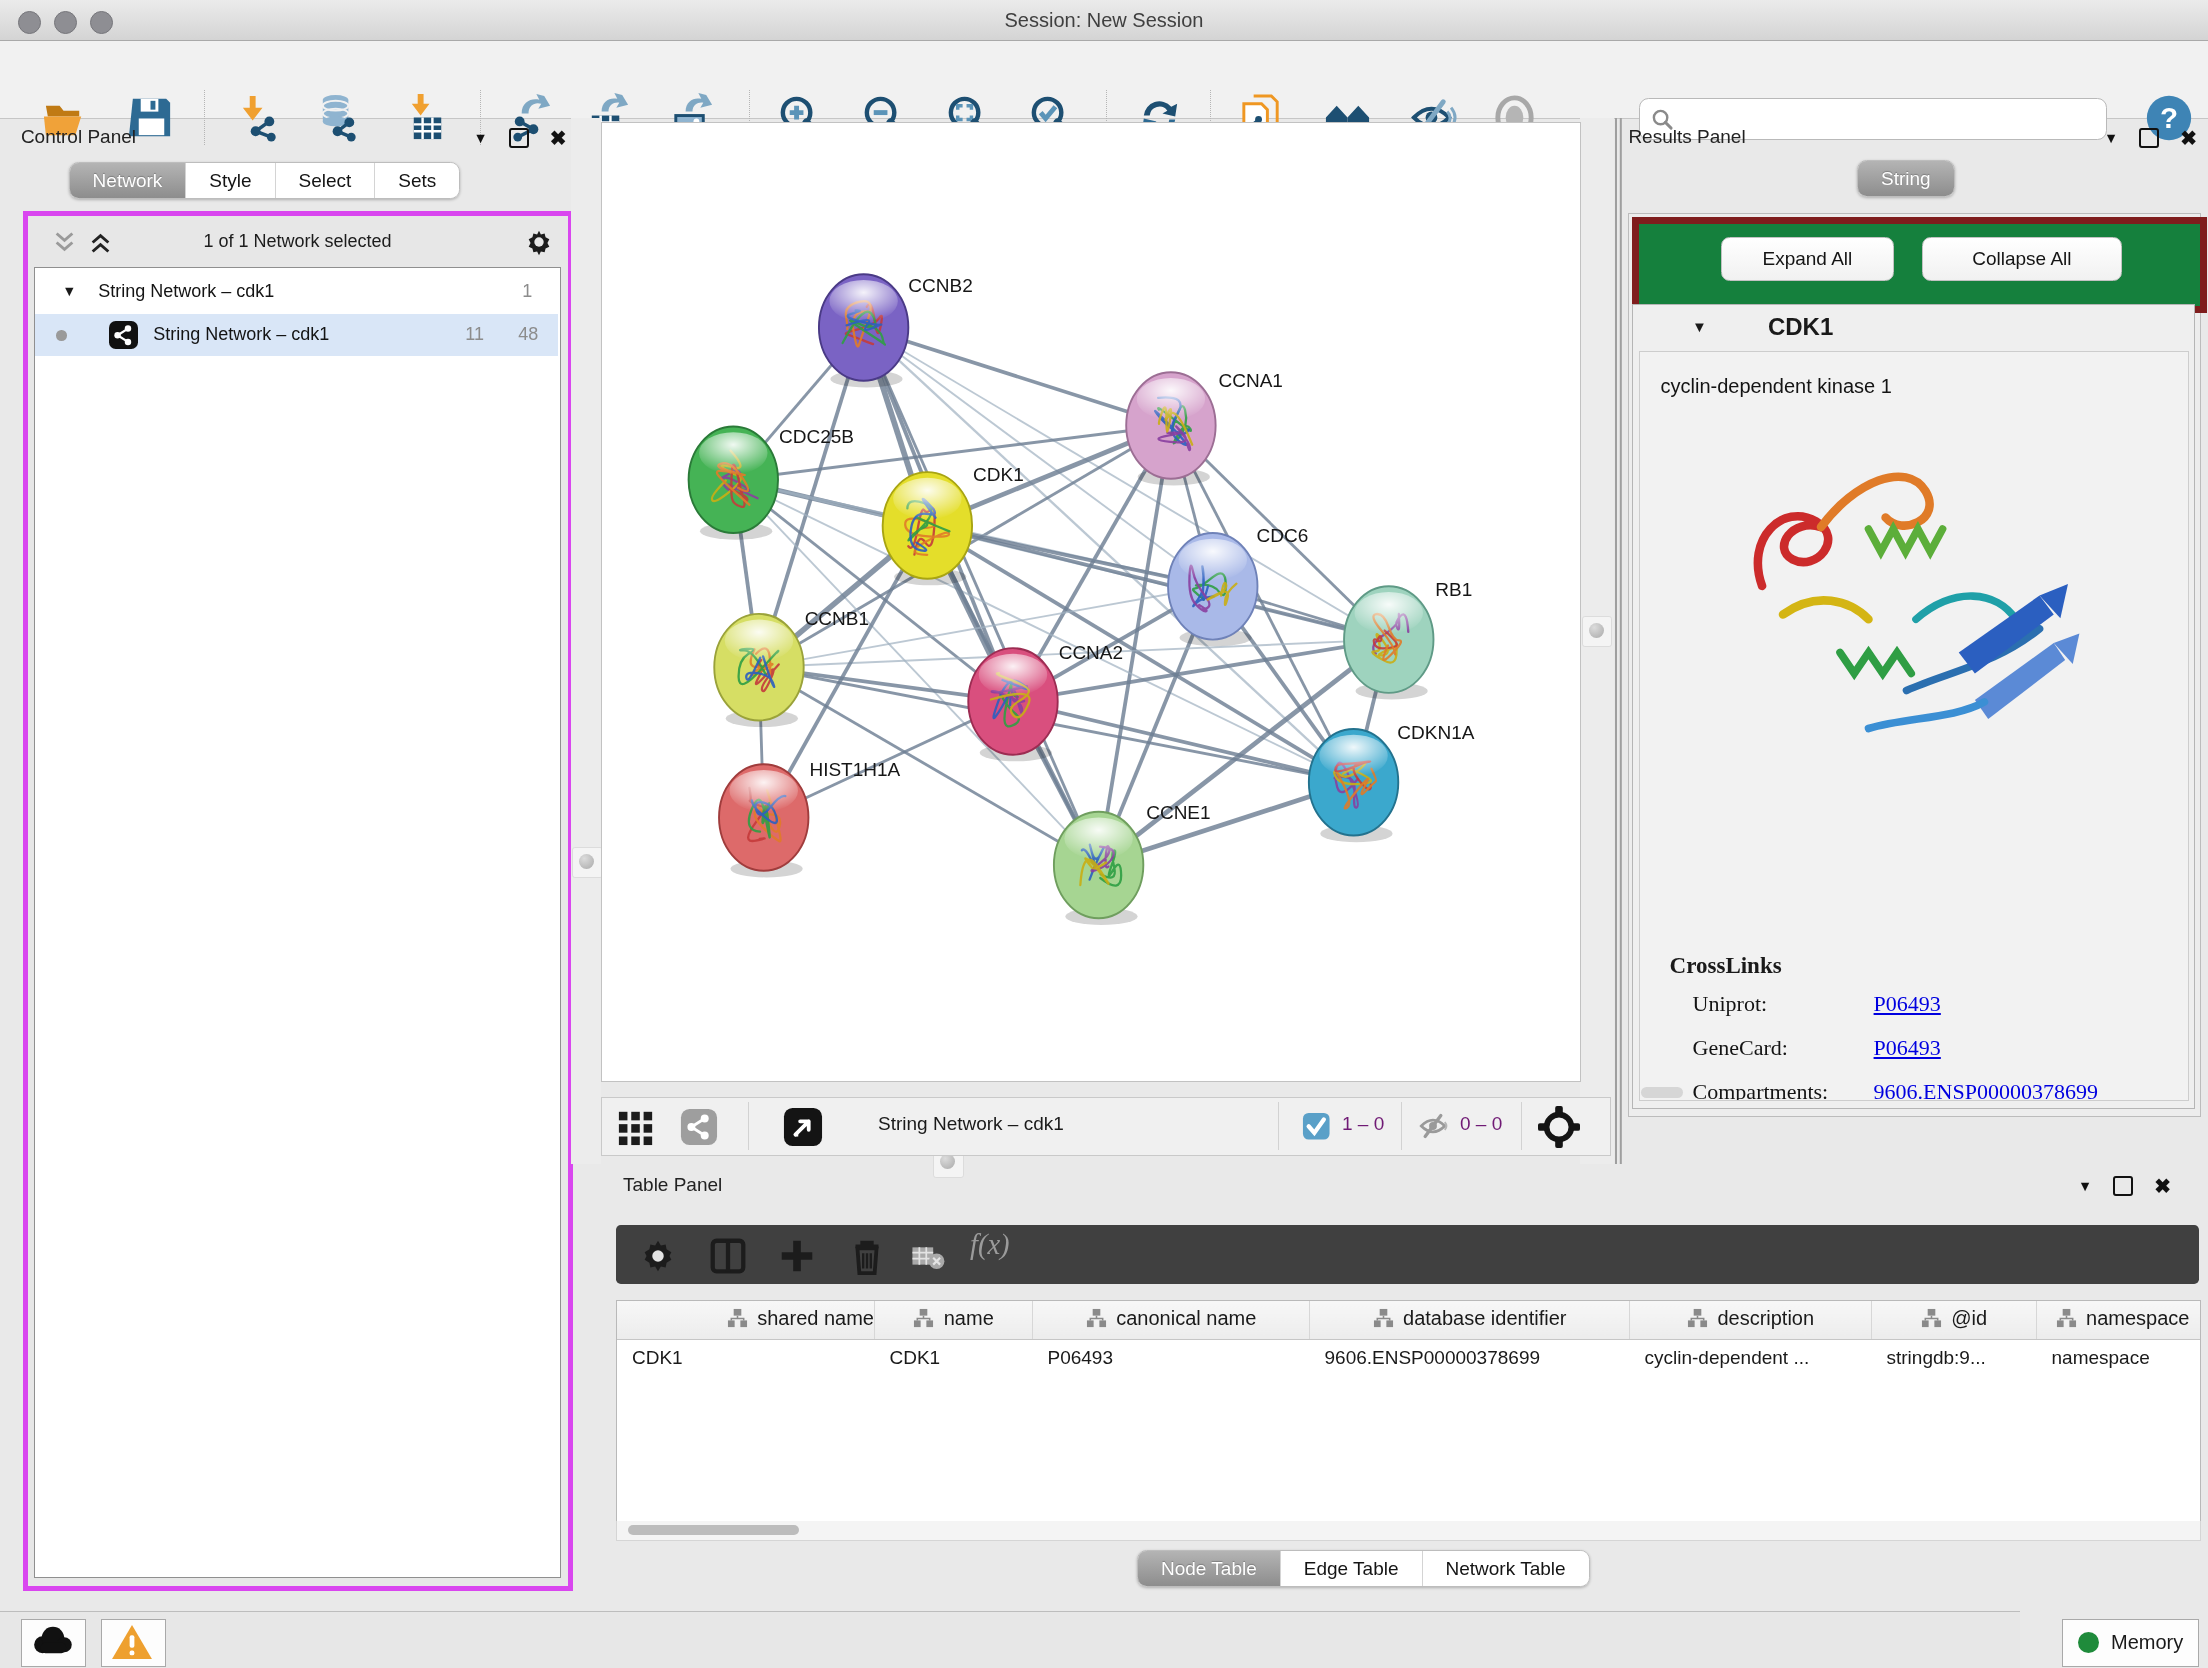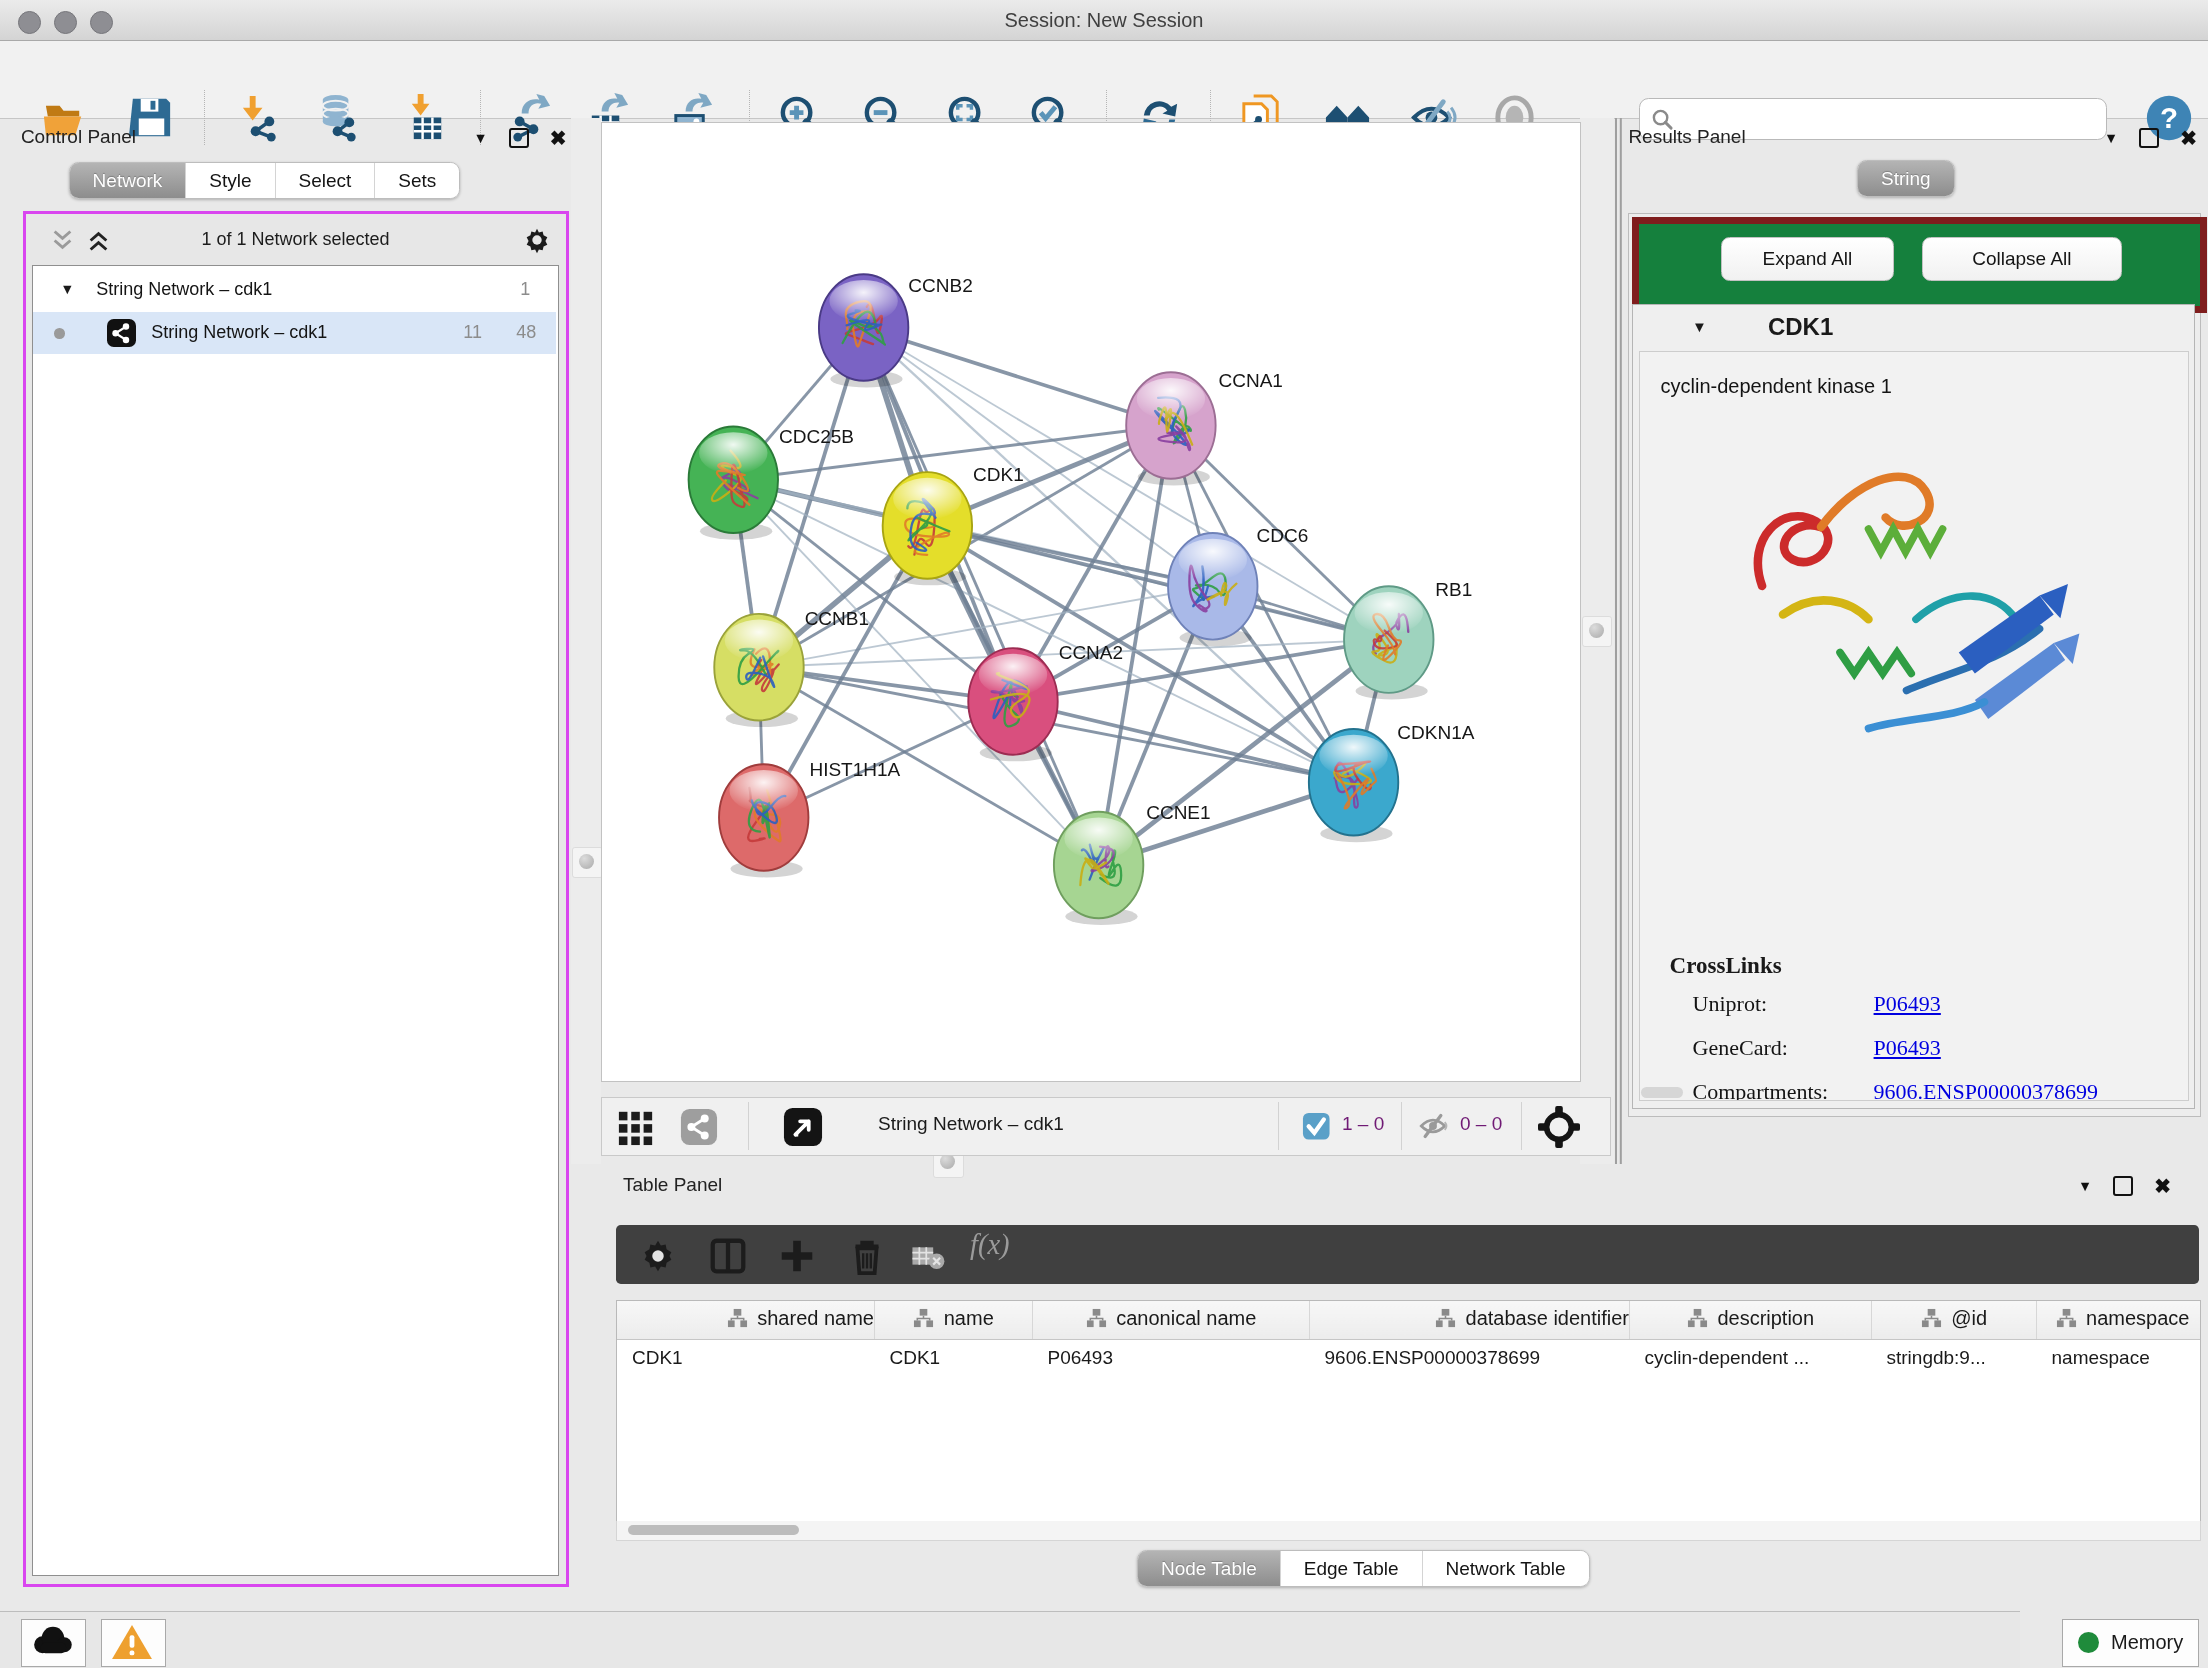--- a/index.html
+++ b/index.html
@@ -20,21 +20,21 @@
   .panel-title{font-size:19px;color:#222}
   .wc{position:absolute;top:0;display:flex;align-items:center;gap:21px}
   .wc .tri{font-size:14.3px;color:#111;cursor:pointer}
   .wc .flt{width:16px;height:16px;border:2.4px solid #111;border-radius:2.9px;cursor:pointer}
   .wc .cls{font-size:20px;font-weight:bold;color:#111;cursor:pointer;line-height:16px}
   .tabgroup{display:flex;border-radius:9.5px;overflow:hidden;box-shadow:0 1px 2.9px rgba(0,0,0,.25);border:1px solid #bdbdbd}
   .tab{padding:6.7px 23px;background:#fff;font-size:19px;color:#141414;cursor:pointer;border-right:1px solid #d4d4d4;white-space:nowrap}
   .tab:last-child{border-right:none}
   .tab.sel{background:linear-gradient(#b4b4b4,#8d8d8d);color:#fff;text-shadow:0 -1px 1px rgba(0,0,0,.25)}
   
-  .cp-box{left:23px;top:211px;width:540px;height:1370px;border:3px solid #d946ef;background:#e7e7e7}
+  .cp-box{left:23px;top:211px;width:540px;height:1370px;border:5px solid #d946ef;background:#e7e7e7}
   .cp-status{position:absolute;left:0;top:7.6px;width:100%;height:38px}
   .cp-status .txt{position:absolute;left:0;top:7.6px;width:100%;text-align:center;font-size:18px;color:#1c1c1c}
   .cp-list{position:absolute;left:6.7px;top:51px;width:525px;height:1309px;background:#fff;border:1px solid #8f8f8f}
   .cp-row{position:absolute;left:0;width:523px;height:42px;font-size:18px}
   .cp-row .lbl{position:absolute;top:9.5px;color:#141414}
   .cp-row .cnt{position:absolute;top:9.5px;color:#8c8c8c}
   .cp-row.sel{background:#d9e6f7}
   .dot{position:absolute;left:21px;top:16px;width:10.5px;height:10.5px;border-radius:50%;background:#9a9a9a}
   .share-badge{position:absolute;left:74px;top:6.7px;width:28.5px;height:28.5px;background:#111;border-radius:6.7px}
   
@@ -614,21 +614,21 @@
             </span></th>
           <th style="width: 276px;"><span class="hwrap">
               <svg width="21" height="21" viewBox="0 0 22 22">
                 <rect x="7" y="1" width="8" height="7" fill="#8a8a8a"></rect>
                 <rect x="1" y="13" width="7" height="7" fill="#8a8a8a"></rect>
                 <rect x="14" y="13" width="7" height="7" fill="#8a8a8a"></rect>
                 <path d="M11 8 v3 M4.5 13 v-2 h13 v2" stroke="#8a8a8a" stroke-width="1.6" fill="none"></path>
               </svg>
               <span class="hlbl">canonical name</span>
             </span></th>
-          <th style="width: 319px; text-align: right;"><span class="hwrap">
+          <th style="width: 319px;"><span class="hwrap">
               <svg width="21" height="21" viewBox="0 0 22 22">
                 <rect x="7" y="1" width="8" height="7" fill="#8a8a8a"></rect>
                 <rect x="1" y="13" width="7" height="7" fill="#8a8a8a"></rect>
                 <rect x="14" y="13" width="7" height="7" fill="#8a8a8a"></rect>
                 <path d="M11 8 v3 M4.5 13 v-2 h13 v2" stroke="#8a8a8a" stroke-width="1.6" fill="none"></path>
               </svg>
               <span class="hlbl">database identifier</span>
             </span></th>
           <th style="width: 241px;"><span class="hwrap">
               <svg width="21" height="21" viewBox="0 0 22 22">

